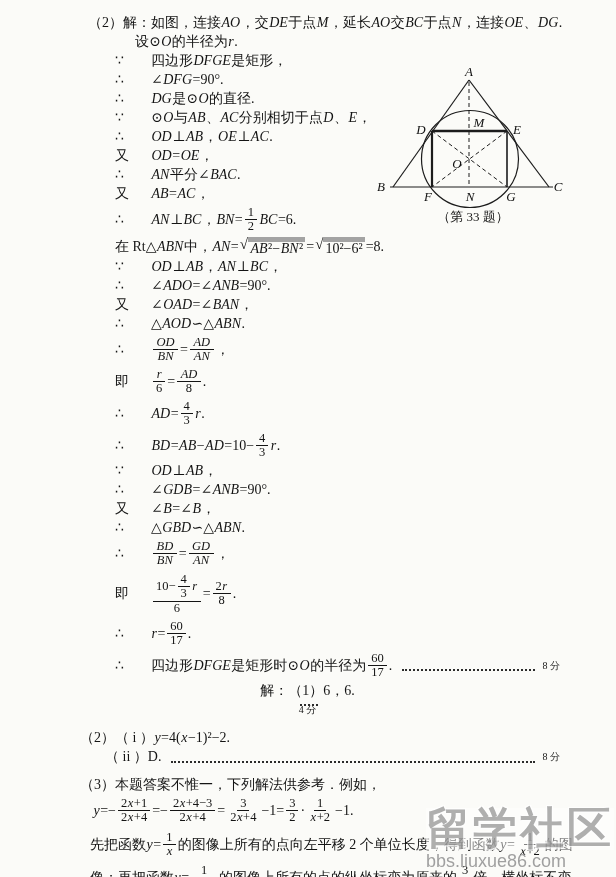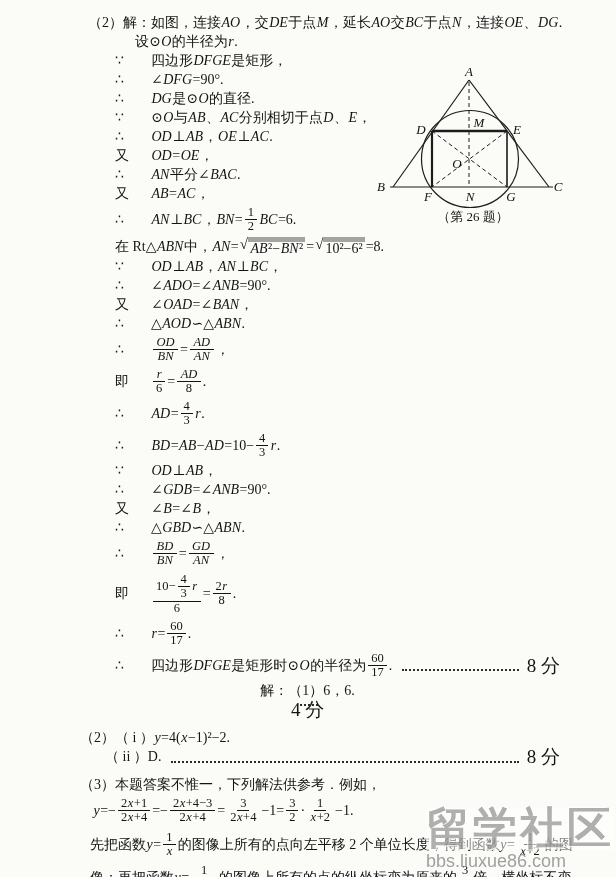--- a/index.html
+++ b/index.html
@@ -28,21 +28,21 @@
         font-size:12.5px;line-height:13px;margin:1px 2px;}
   .frac .num{display:flex;align-items:center;justify-content:center;
         border-bottom:1px solid #141414;padding:0 3px;white-space:nowrap;}
   .frac .den{display:flex;align-items:center;justify-content:center;
         padding:0 3px;white-space:nowrap;}
   .sqrt{display:inline-flex;align-items:flex-start;margin:0 1px;}
   .rad{font-size:15px;line-height:14px;}
   .ovl{border-top:5px solid #a3a3a3;line-height:14px;padding:0 2px;}
   .leader{flex:1 1 auto;min-width:18px;height:1px;border-bottom:2px dotted #2b2b2b;
         align-self:center;margin:0 8px 0 10px;transform:translateY(4px);}
-  .score{flex:none;font-size:19px;}
+  .score{flex:none;font-size:10px;}
   .figsvg{position:absolute;left:368px;top:58px;width:248px;height:176px;}
   .figsvg line,.figsvg circle{stroke:#1c1c1c;fill:none;}
   .figsvg text{font-family:"Liberation Serif","DejaVu Serif",serif;font-style:italic;
         font-size:13px;text-anchor:middle;fill:#101010;}
   .fig-caption{position:absolute;left:418px;top:208px;width:110px;text-align:center;
         font-size:13px;}
   .wm{position:absolute;right:2px;bottom:4px;text-align:left;pointer-events:none;}
   .wm-big{font-size:44px;font-weight:bold;color:#a2a2a2;letter-spacing:3px;
         line-height:42px;opacity:.85;background:rgba(255,255,255,.55);
         text-shadow:1px 1px 0 #fff,-1px -1px 0 #fff,1px -1px 0 #fff,-1px 1px 0 #fff;}
@@ -629,20 +629,20 @@
         <text x="421" y="134">D</text>
         <text x="517" y="134">E</text>
         <text x="479" y="127">M</text>
         <text x="457" y="168">O</text>
         <text x="428" y="201">F</text>
         <text x="470" y="201">N</text>
         <text x="511" y="201">G</text>
       </g>
   </svg>
 
-  <div class="fig-caption">（第 26 题）</div>
+  <div class="fig-caption">（第 33 题）</div>
 
   <div class="wm">
     <div class="wm-big">留学社区</div>
     <div class="wm-sub">bbs.liuxue86.com</div>
   </div>
 
 </div>
 
 </body></html>

